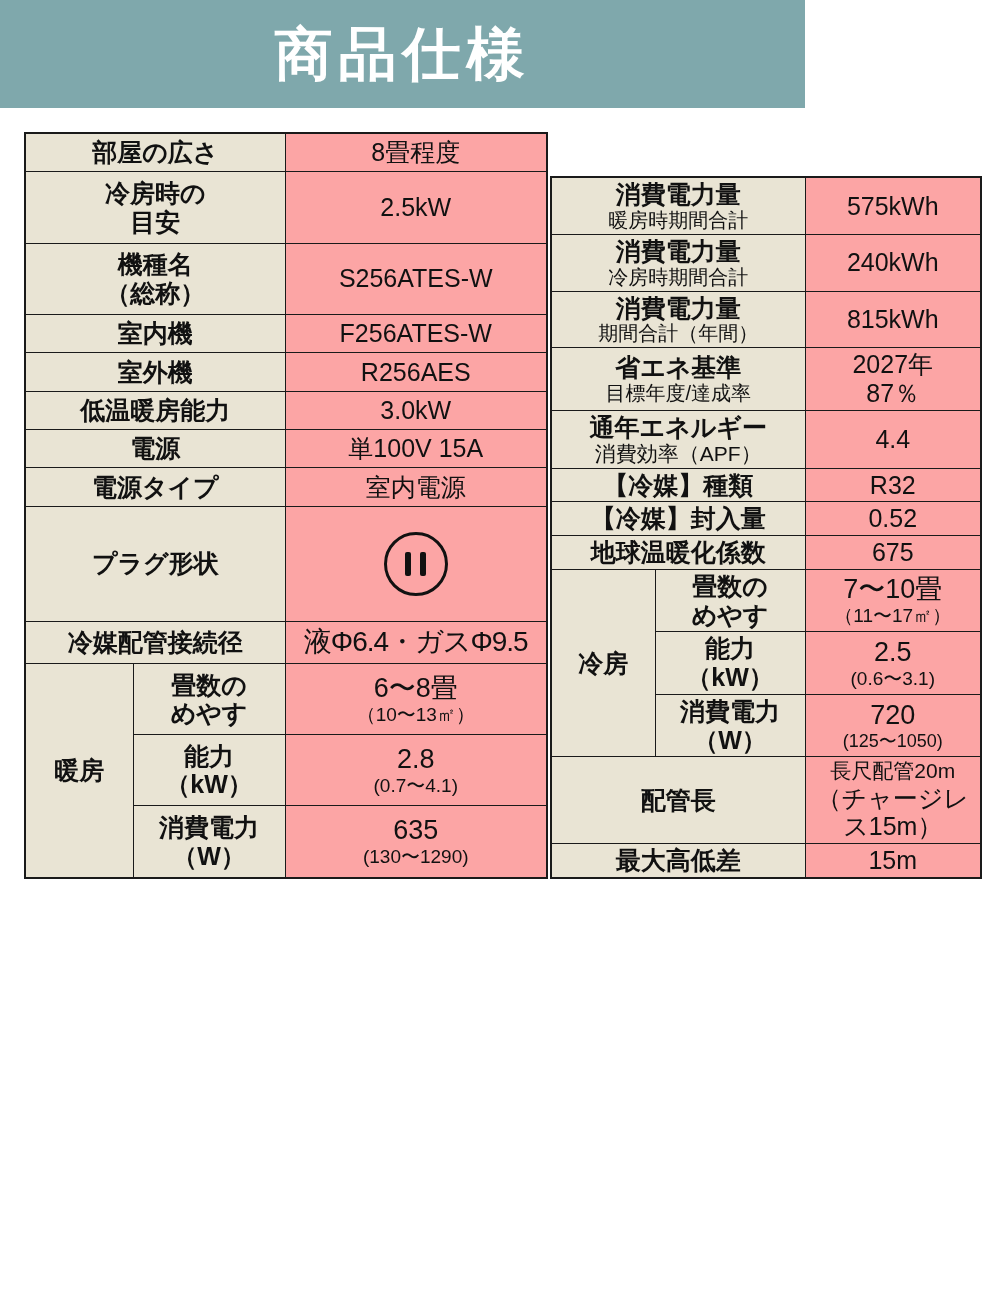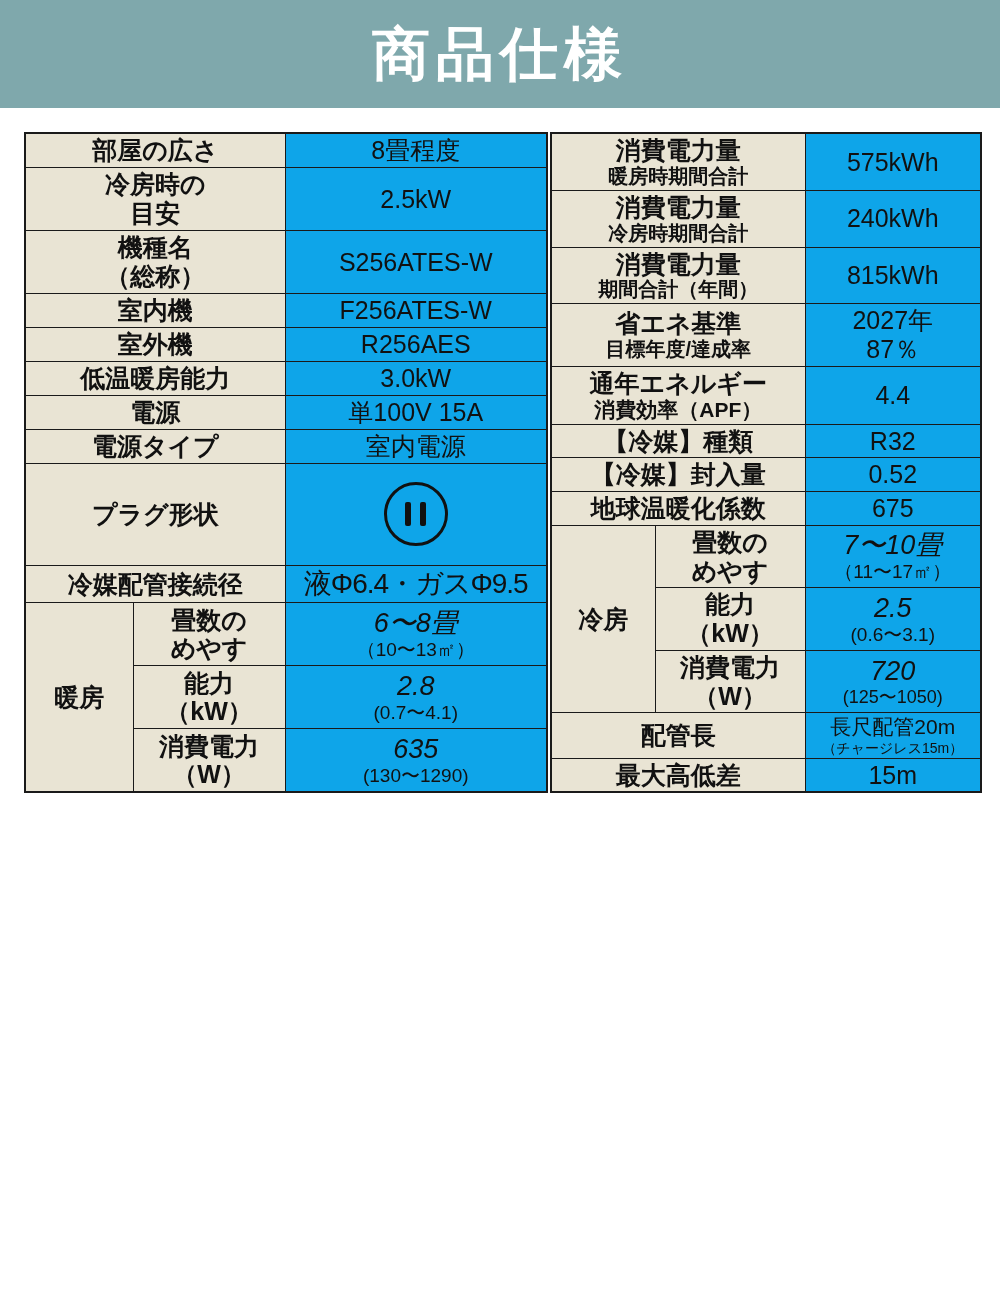--- a/index.html
+++ b/index.html
@@ -11,21 +11,21 @@
   }
   #page {
     position: relative;
     width: 1000px; height: 1300px;
     background: #ffffff;
     overflow: hidden;
   }
 
   
   .banner {
-    width: 1000px;
+    width: 805px;
     height: 108px;
     background: #7fa8ac;
     display: flex;
     align-items: center;
     justify-content: center;
   }
   .banner-title {
     color: #ffffff;
     font-size: 58px;
     font-weight: bold;
@@ -57,34 +57,34 @@
   }
   td.hd {
     background: #e9e4d4;
     font-weight: bold;
   }
   td.hd-sm {
     background: #e9e4d4;
     font-weight: bold;
     font-size: 21px;
   }
-  td.val { background: #0ea5e9; }
-  .sub { font-size: 20px; display: block; font-weight: bold; }
+  td.val { background: #fca5a5; }
+  .sub { font-size: 20px; display: block; font-weight: normal; }
   .subv { font-size: 19px; display: block; }
-  .big { font-size: 27px; display: block; font-style: italic; }
+  .big { font-size: 27px; display: block; }
   .tight { letter-spacing: -1px; }
 
   
   .lt { width: 522px; }
   .lt col.c1 { width: 108px; }
   .lt col.c2 { width: 152px; }
   .lt col.c3 { width: 262px; }
 
   
-  .rt { width: 430px; margin-left: 2px; }
+  .rt { width: 430px; margin-left: 2px; margin-top: 44px; }
   .rt col.d1 { width: 104px; }
   .rt col.d2 { width: 150px; }
   .rt col.d3 { width: 176px; }
 
   
   .plug-wrap {
     display: flex; align-items: center; justify-content: center;
     height: 96px;
   }
   .plug {
@@ -269,21 +269,21 @@
           <td class="val">
             <span class="big">720</span>
             <span class="subv" style="font-size:18px">(125〜1050)</span>
           </td>
         </tr>
 
         <tr>
           <td class="hd" colspan="2">配管長</td>
           <td class="val">
             <span class="subv" style="font-size:21px">長尺配管20m</span>
-            <span class="subv" style="font-size:14px">（チャージレス15m）</span>
+            <span class="subv" style="font-size:25px">（チャージレス15m）</span>
           </td>
         </tr>
         <tr>
           <td class="hd-sm" colspan="2">最大高低差</td>
           <td class="val">15m</td>
         </tr>
       </tbody>
     </table>
 
   </div>

